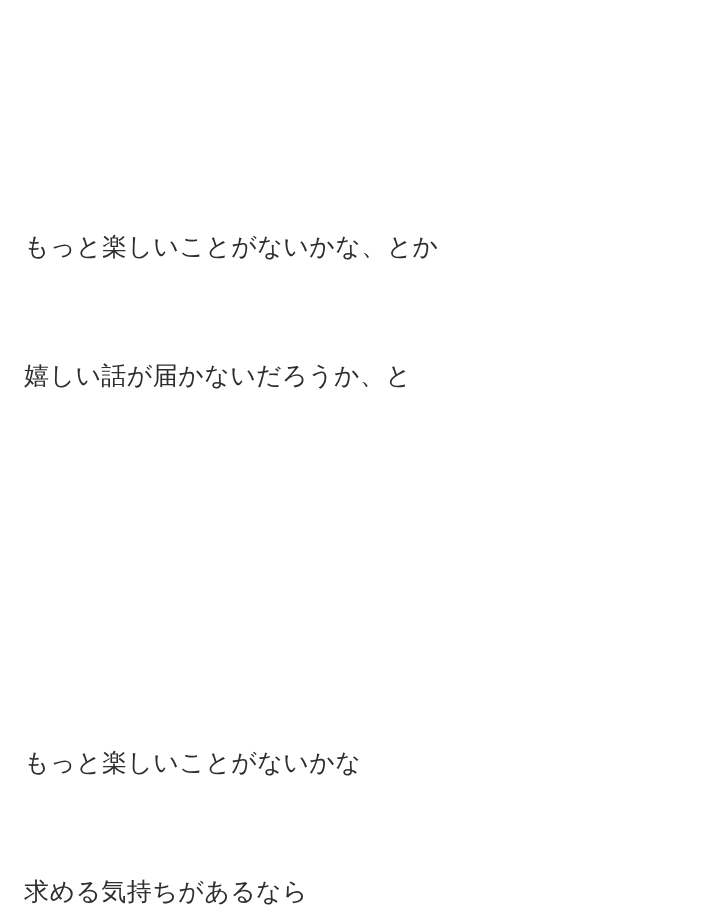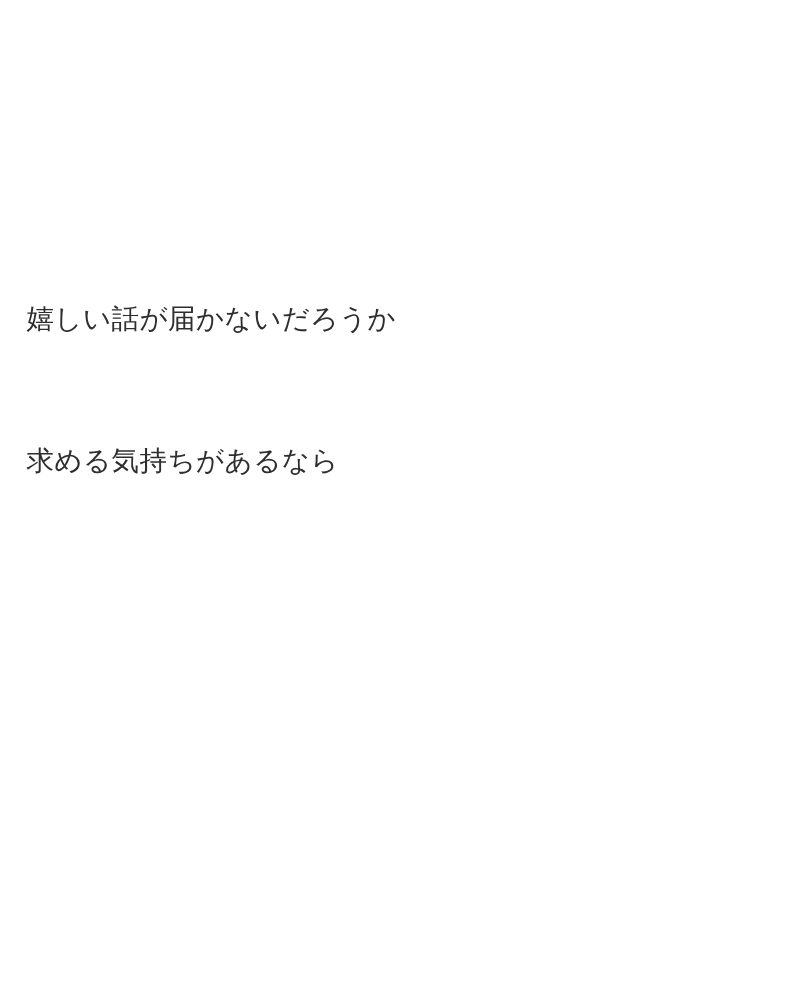--- a/index.html
+++ b/index.html
@@ -40,23 +40,27 @@
     display: block;
     white-space: pre;
   }
 </style>
 </head>
 <body>
 
 <div class="page">
   <div class="text-body">
 
+    <p class="para">
+      <span class="line">もっと楽しいことがないかな、とか</span>
+      <span class="line">嬉しい話が届かないだろうか、と</span>
+    </p>
 
     <p class="para">
-      <span class="line">嬉しい話が届かないだろうか</span>
+      <span class="line">もっと楽しいことがないかな</span>
       <span class="line">求める気持ちがあるなら</span>
     </p>
 
     
 
     
 
     
 
     

